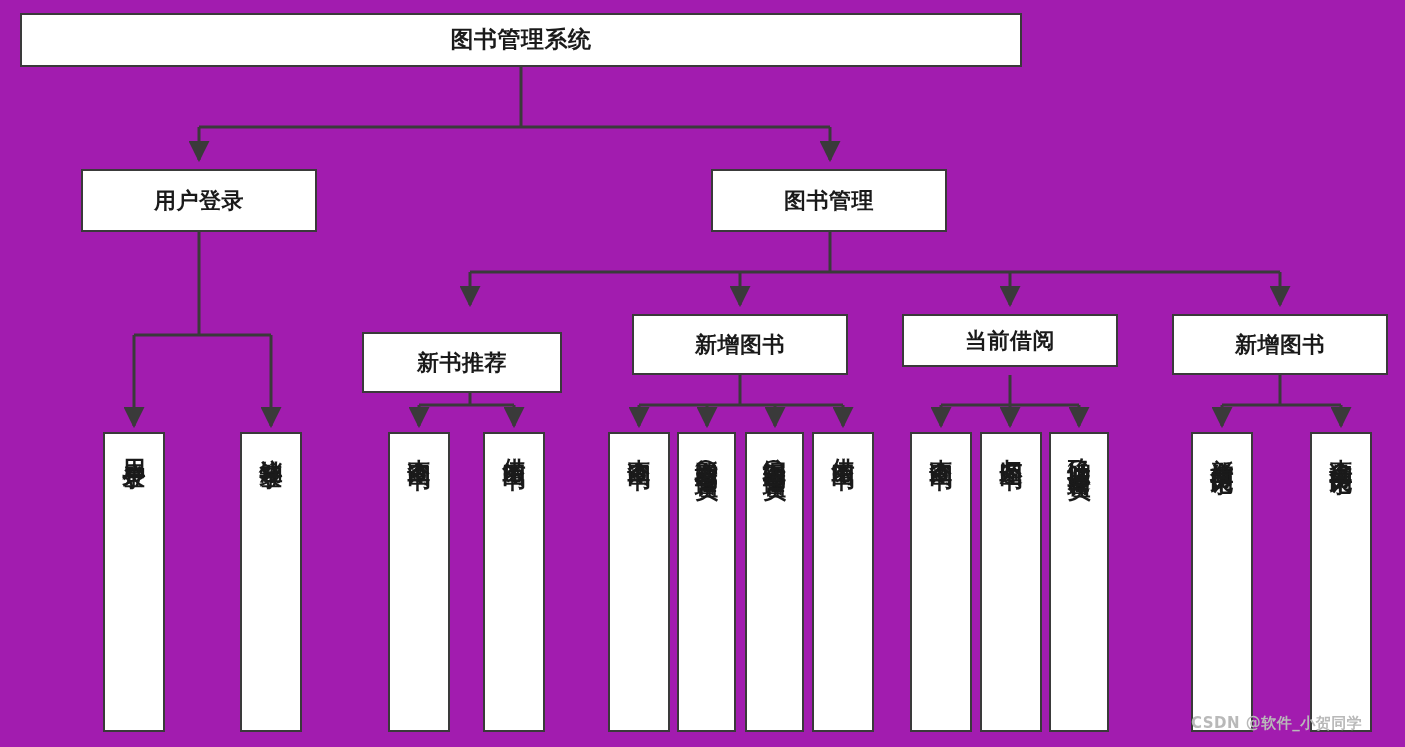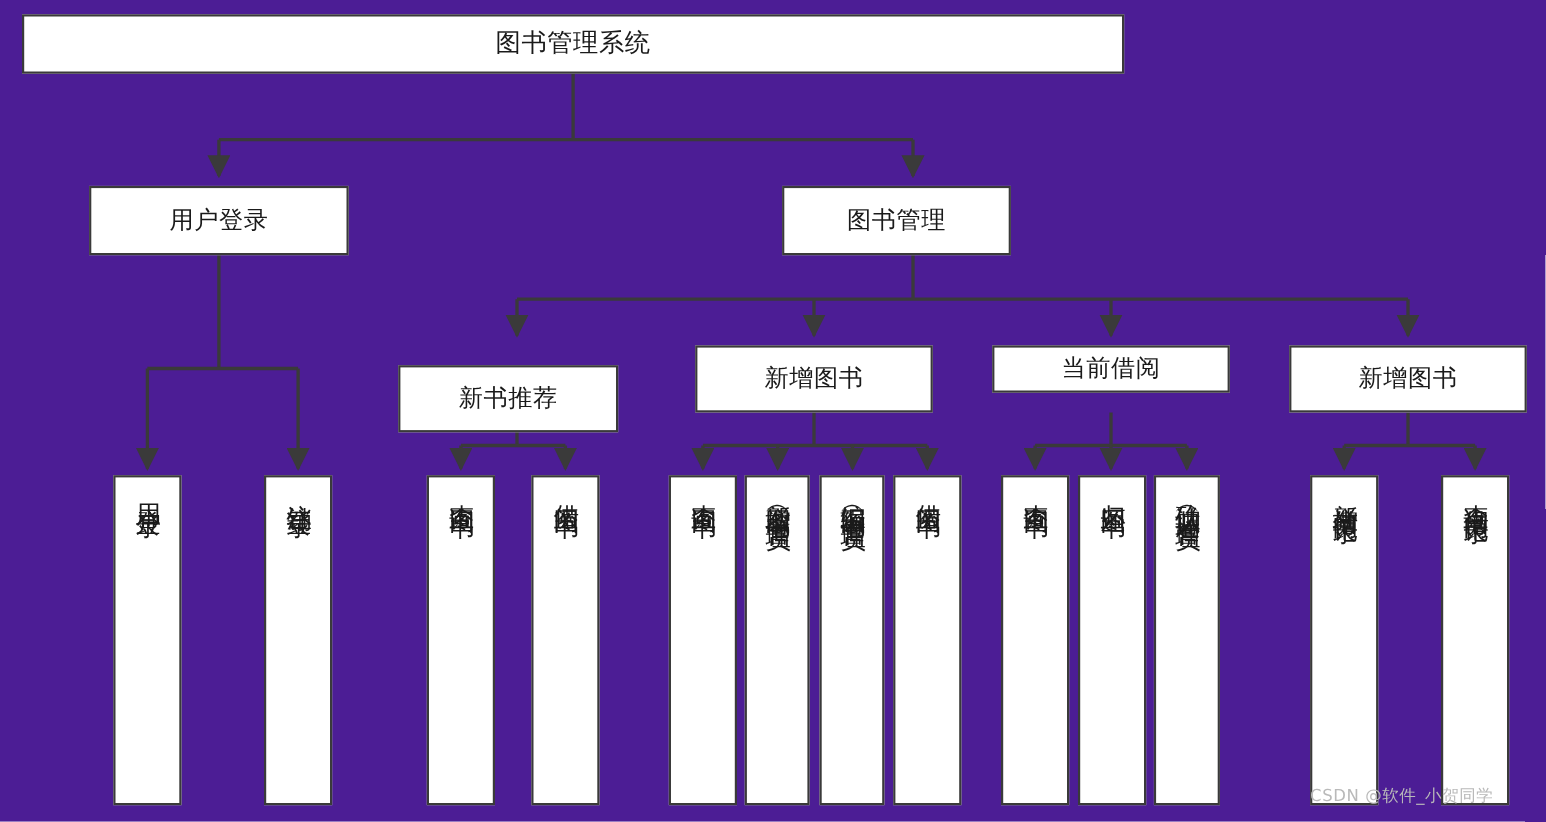--- a/index.html
+++ b/index.html
@@ -8,22 +8,23 @@
     padding: 0;
     background: #ffffff;
   }
   body {
     font-family: "DejaVu Sans", "Liberation Sans", sans-serif;
   }
   #canvas {
     position: relative;
     width: 1405px;
     height: 747px;
-    background: #4c1d95;
+    background: #a21caf;
     overflow: hidden;
+    font-weight: bold;
   }
   svg.edges {
     position: absolute;
     left: 0;
     top: 0;
     width: 1405px;
     height: 747px;
     pointer-events: none;
   }
   .node {
@@ -124,31 +125,31 @@
     </g>
   </svg>
 
   <div class="node horizontal title" style="left:20px; top:13px; width:1002px; height:54px;">
     <span class="label">图书管理系统</span>
   </div>
 
   <div class="node horizontal" style="left:81px; top:169px; width:236px; height:63px;">
     <span class="label">用户登录</span>
   </div>
-  <div class="node horizontal" style="left:711px; top:169px; width:208px; height:63px;">
+  <div class="node horizontal" style="left:711px; top:169px; width:236px; height:63px;">
     <span class="label">图书管理</span>
   </div>
 
   <div class="node horizontal" style="left:362px; top:332px; width:200px; height:61px;">
     <span class="label">新书推荐</span>
   </div>
   <div class="node horizontal" style="left:632px; top:314px; width:216px; height:61px;">
     <span class="label">新增图书</span>
   </div>
-  <div class="node horizontal" style="left:902px; top:314px; width:216px; height:43px;">
+  <div class="node horizontal" style="left:902px; top:314px; width:216px; height:53px;">
     <span class="label">当前借阅</span>
   </div>
   <div class="node horizontal" style="left:1172px; top:314px; width:216px; height:61px;">
     <span class="label">新增图书</span>
   </div>
 
   <div class="node vertical" style="left:103px; top:432px; width:62px; height:300px;">
     <span class="label">用户登录</span>
   </div>
   <div class="node vertical" style="left:240px; top:432px; width:62px; height:300px;">

